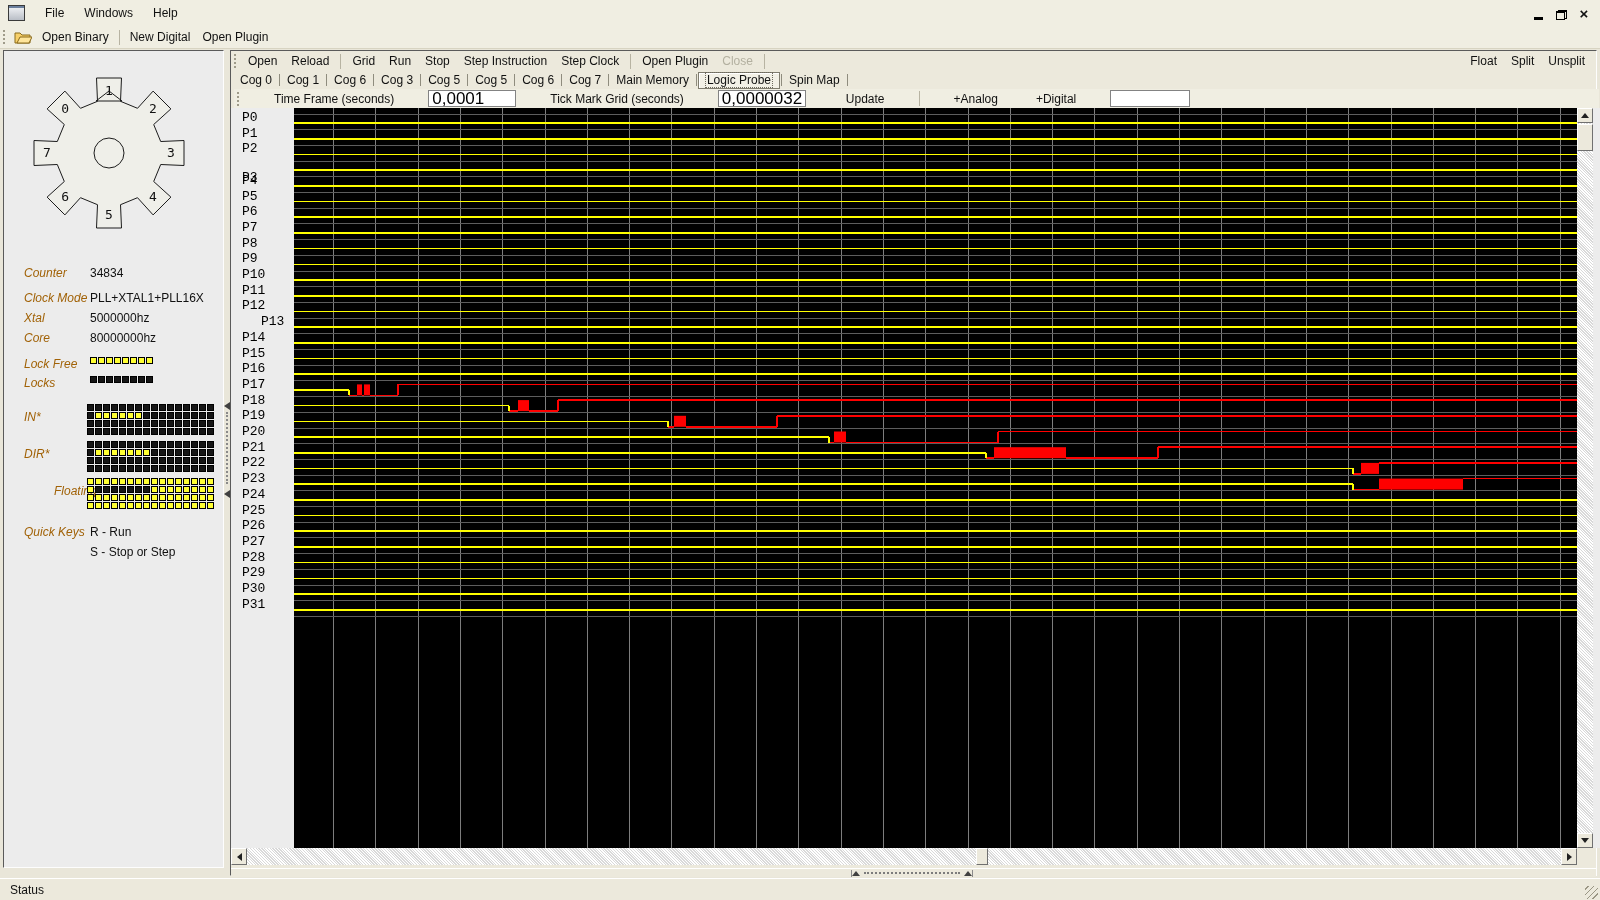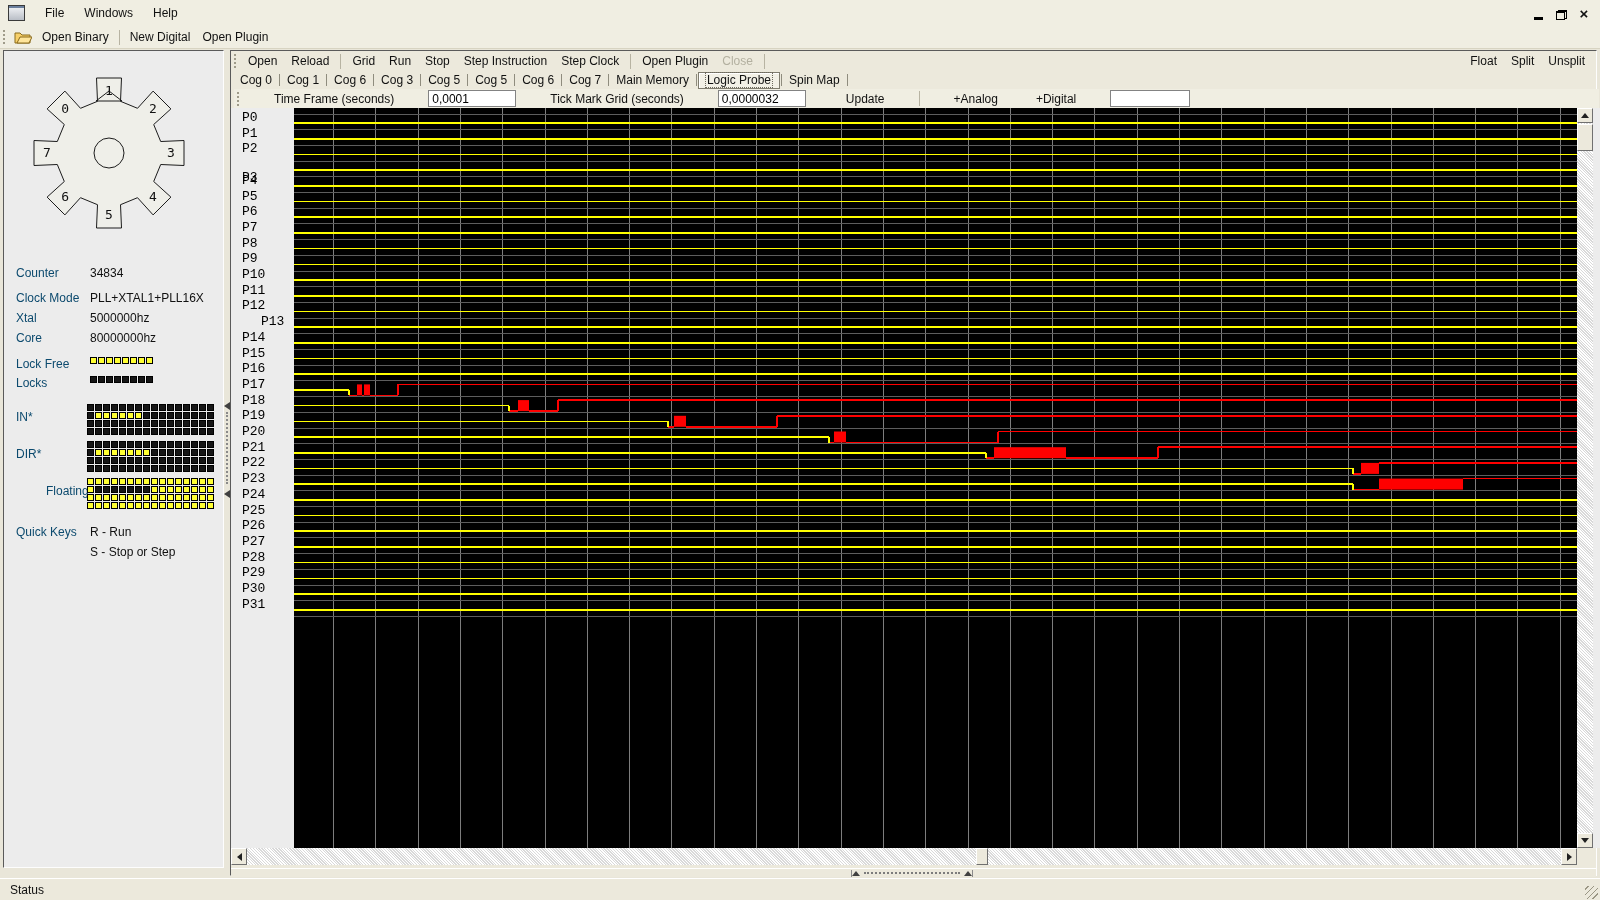--- a/index.html
+++ b/index.html
@@ -19,21 +19,21 @@
   .maintoolbar{position:absolute;left:0;top:26px;width:1600px;height:22px;background:#f0eee2;display:flex;align-items:center;border-bottom:1px solid #d8d4c2;}
   .grip-v{width:0;height:14px;border-left:2px dotted #9f9b8a;margin:0 5px 0 3px;}
   .tb-label{padding:0 6px;}
   .tb-sep{width:1px;height:15px;background:#b7b3a2;margin:0 4px;}
   
   .panel{position:absolute;background:#ececec;border-top:1px solid #5a5a5a;border-left:1px solid #5a5a5a;border-right:1px solid #fdfdfd;border-bottom:1px solid #fdfdfd;box-sizing:border-box;}
   .leftpanel{left:3px;top:50px;width:221px;height:818px;}
   .rightpanel{left:230px;top:50px;width:1367px;height:826px;background:#ece9dc;}
   
   .hub-row{position:absolute;left:0;width:100%;}
-  .hub-label{position:absolute;left:12px;color:#0c4a6e;}
+  .hub-label{position:absolute;left:20px;color:#a16207;font-style:italic;}
   .hub-value{position:absolute;left:86px;white-space:nowrap;}
   .sq{display:inline-block;width:5px;height:5px;border:1px solid #000;margin-right:1px;}
   .sq.on{background:#ffff33;}
   .sq.off{background:#161616;}
   .bitgrid{position:absolute;left:83px;font-size:0;line-height:0;}
   .bitrow{height:8px;}
   
   .vsplitter{position:absolute;left:224px;top:50px;width:6px;height:818px;}
   .vsplit-dots{position:absolute;left:2px;top:362px;height:72px;border-left:2px dotted #8a8a8a;}
   .tri-left{width:0;height:0;border-top:4px solid transparent;border-bottom:4px solid transparent;border-right:6px solid #404040;position:absolute;left:0;}
@@ -48,21 +48,21 @@
   .emu-item.disabled{color:#b3b0a0;}
   .emu-right{margin-left:auto;display:flex;padding-right:4px;}
   
   .tabstrip{position:absolute;left:0;top:20px;width:1365px;height:18px;display:flex;align-items:center;padding-left:3px;box-sizing:border-box;}
   .tab{padding:0 6px;white-space:nowrap;line-height:15px;}
   .tabdiv{width:1px;height:12px;background:#8f8c7e;margin:0 1px;}
   .tab.active{border:1px solid #7f7c6e;background:#f2f0e6;box-shadow:1px 1px 0 #fff inset;}
   .tab.active span{border:1px dotted #6d6a5e;padding:0 1px;}
   
   .probebar{position:absolute;left:3px;top:38px;width:1365px;height:19px;background:#f0eee2;display:flex;align-items:center;gap:22px;}
-  .probe-input{height:15px;border:1px solid #838383;background:#fff;font-family:"Liberation Sans",sans-serif;font-size:12px;padding:0 3px;margin:9px 4px;}
+  .probe-input{height:15px;border:1px solid #838383;background:#fff;font-family:"Liberation Sans",sans-serif;font-size:17px;padding:0 3px;margin:9px 4px;}
   .probe-btn{padding:0 8px;white-space:nowrap;}
   
   .waveview{position:absolute;left:0;top:57px;width:1365px;height:740px;background:#ececec;padding-left:8px;}
   .pinlabels{position:absolute;left:0;top:0;width:63px;height:740px;background:#ececec;}
   .pinlabel{position:absolute;left:11px;height:14px;line-height:14px;font-family:"Liberation Mono",monospace;font-size:13px;color:#000;}
   #wave{position:absolute;left:63px;top:0;background:#000;}
   
   .vscroll{position:absolute;left:1346px;top:0;width:16px;height:740px;background:repeating-linear-gradient(45deg,#ffffff 0 1px,#d9d9d9 1px 2px);}
   .sbtn{position:absolute;width:16px;height:15px;background:#ece9dc;border:1px solid;border-color:#fff #707070 #707070 #fff;box-sizing:border-box;display:flex;align-items:center;justify-content:center;}
   .vthumb{position:absolute;left:0;top:16px;width:16px;height:27px;background:#ece9dc;border:1px solid;border-color:#fff #707070 #707070 #fff;box-sizing:border-box;}

